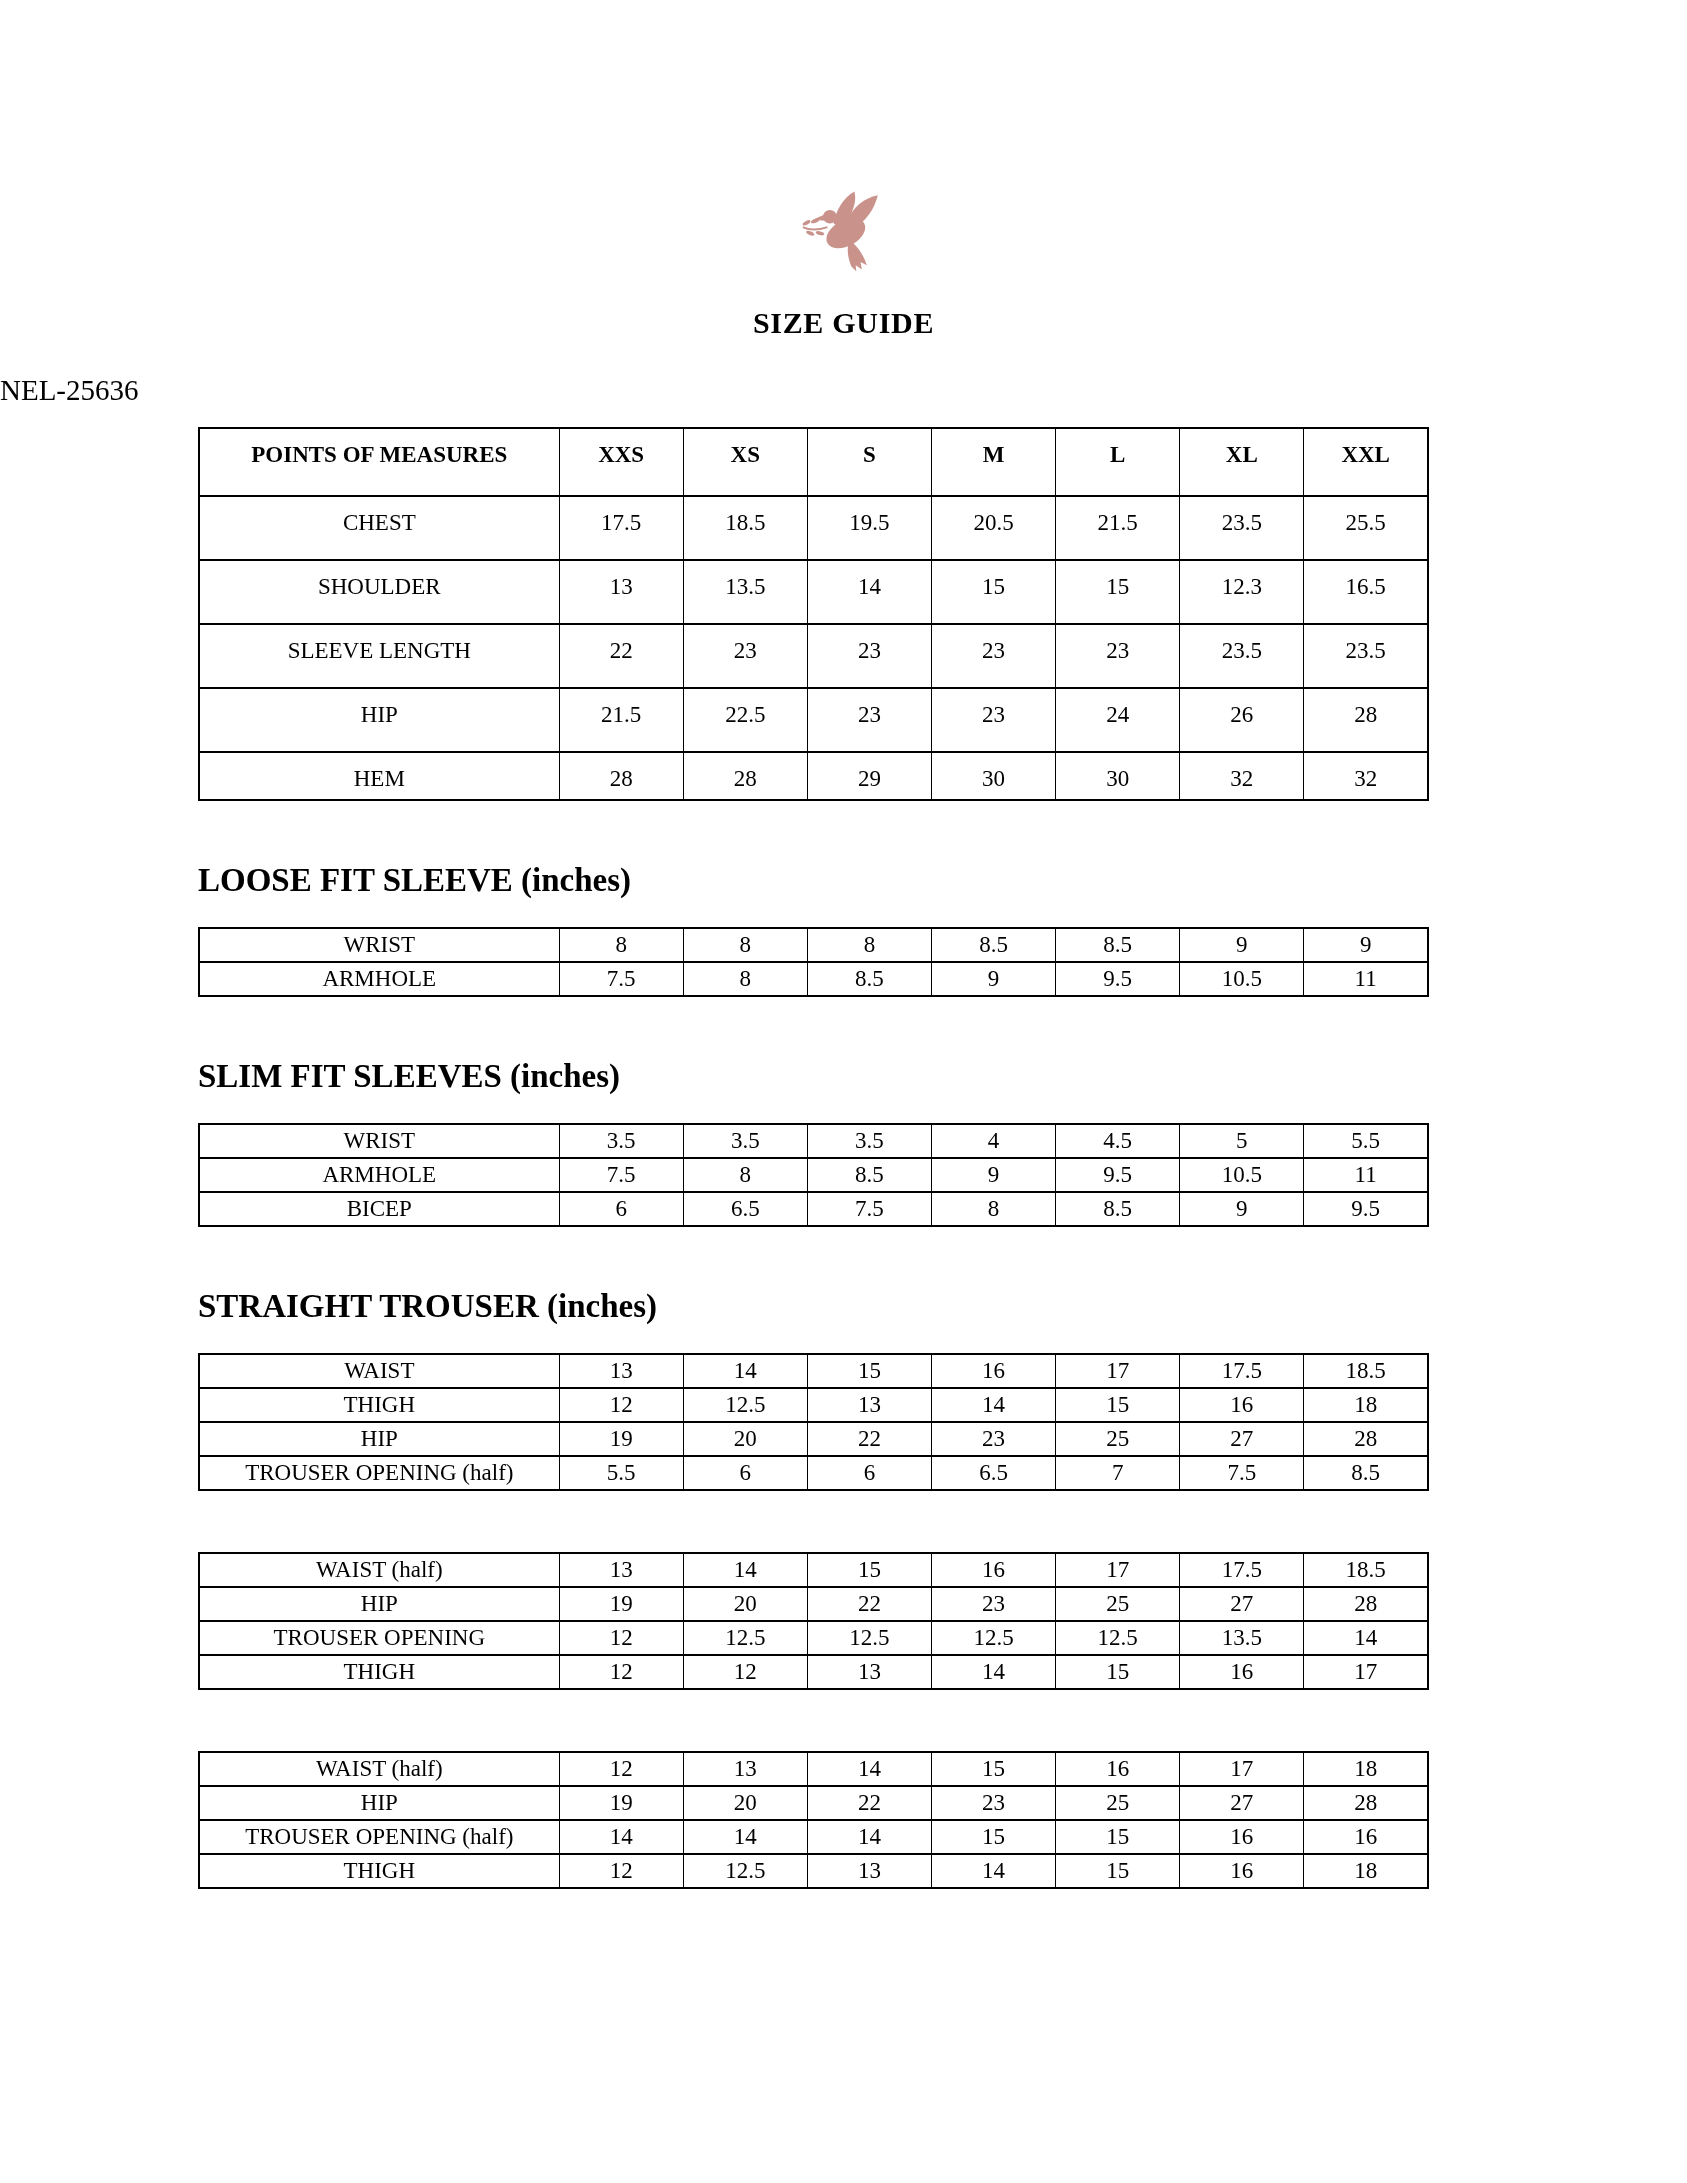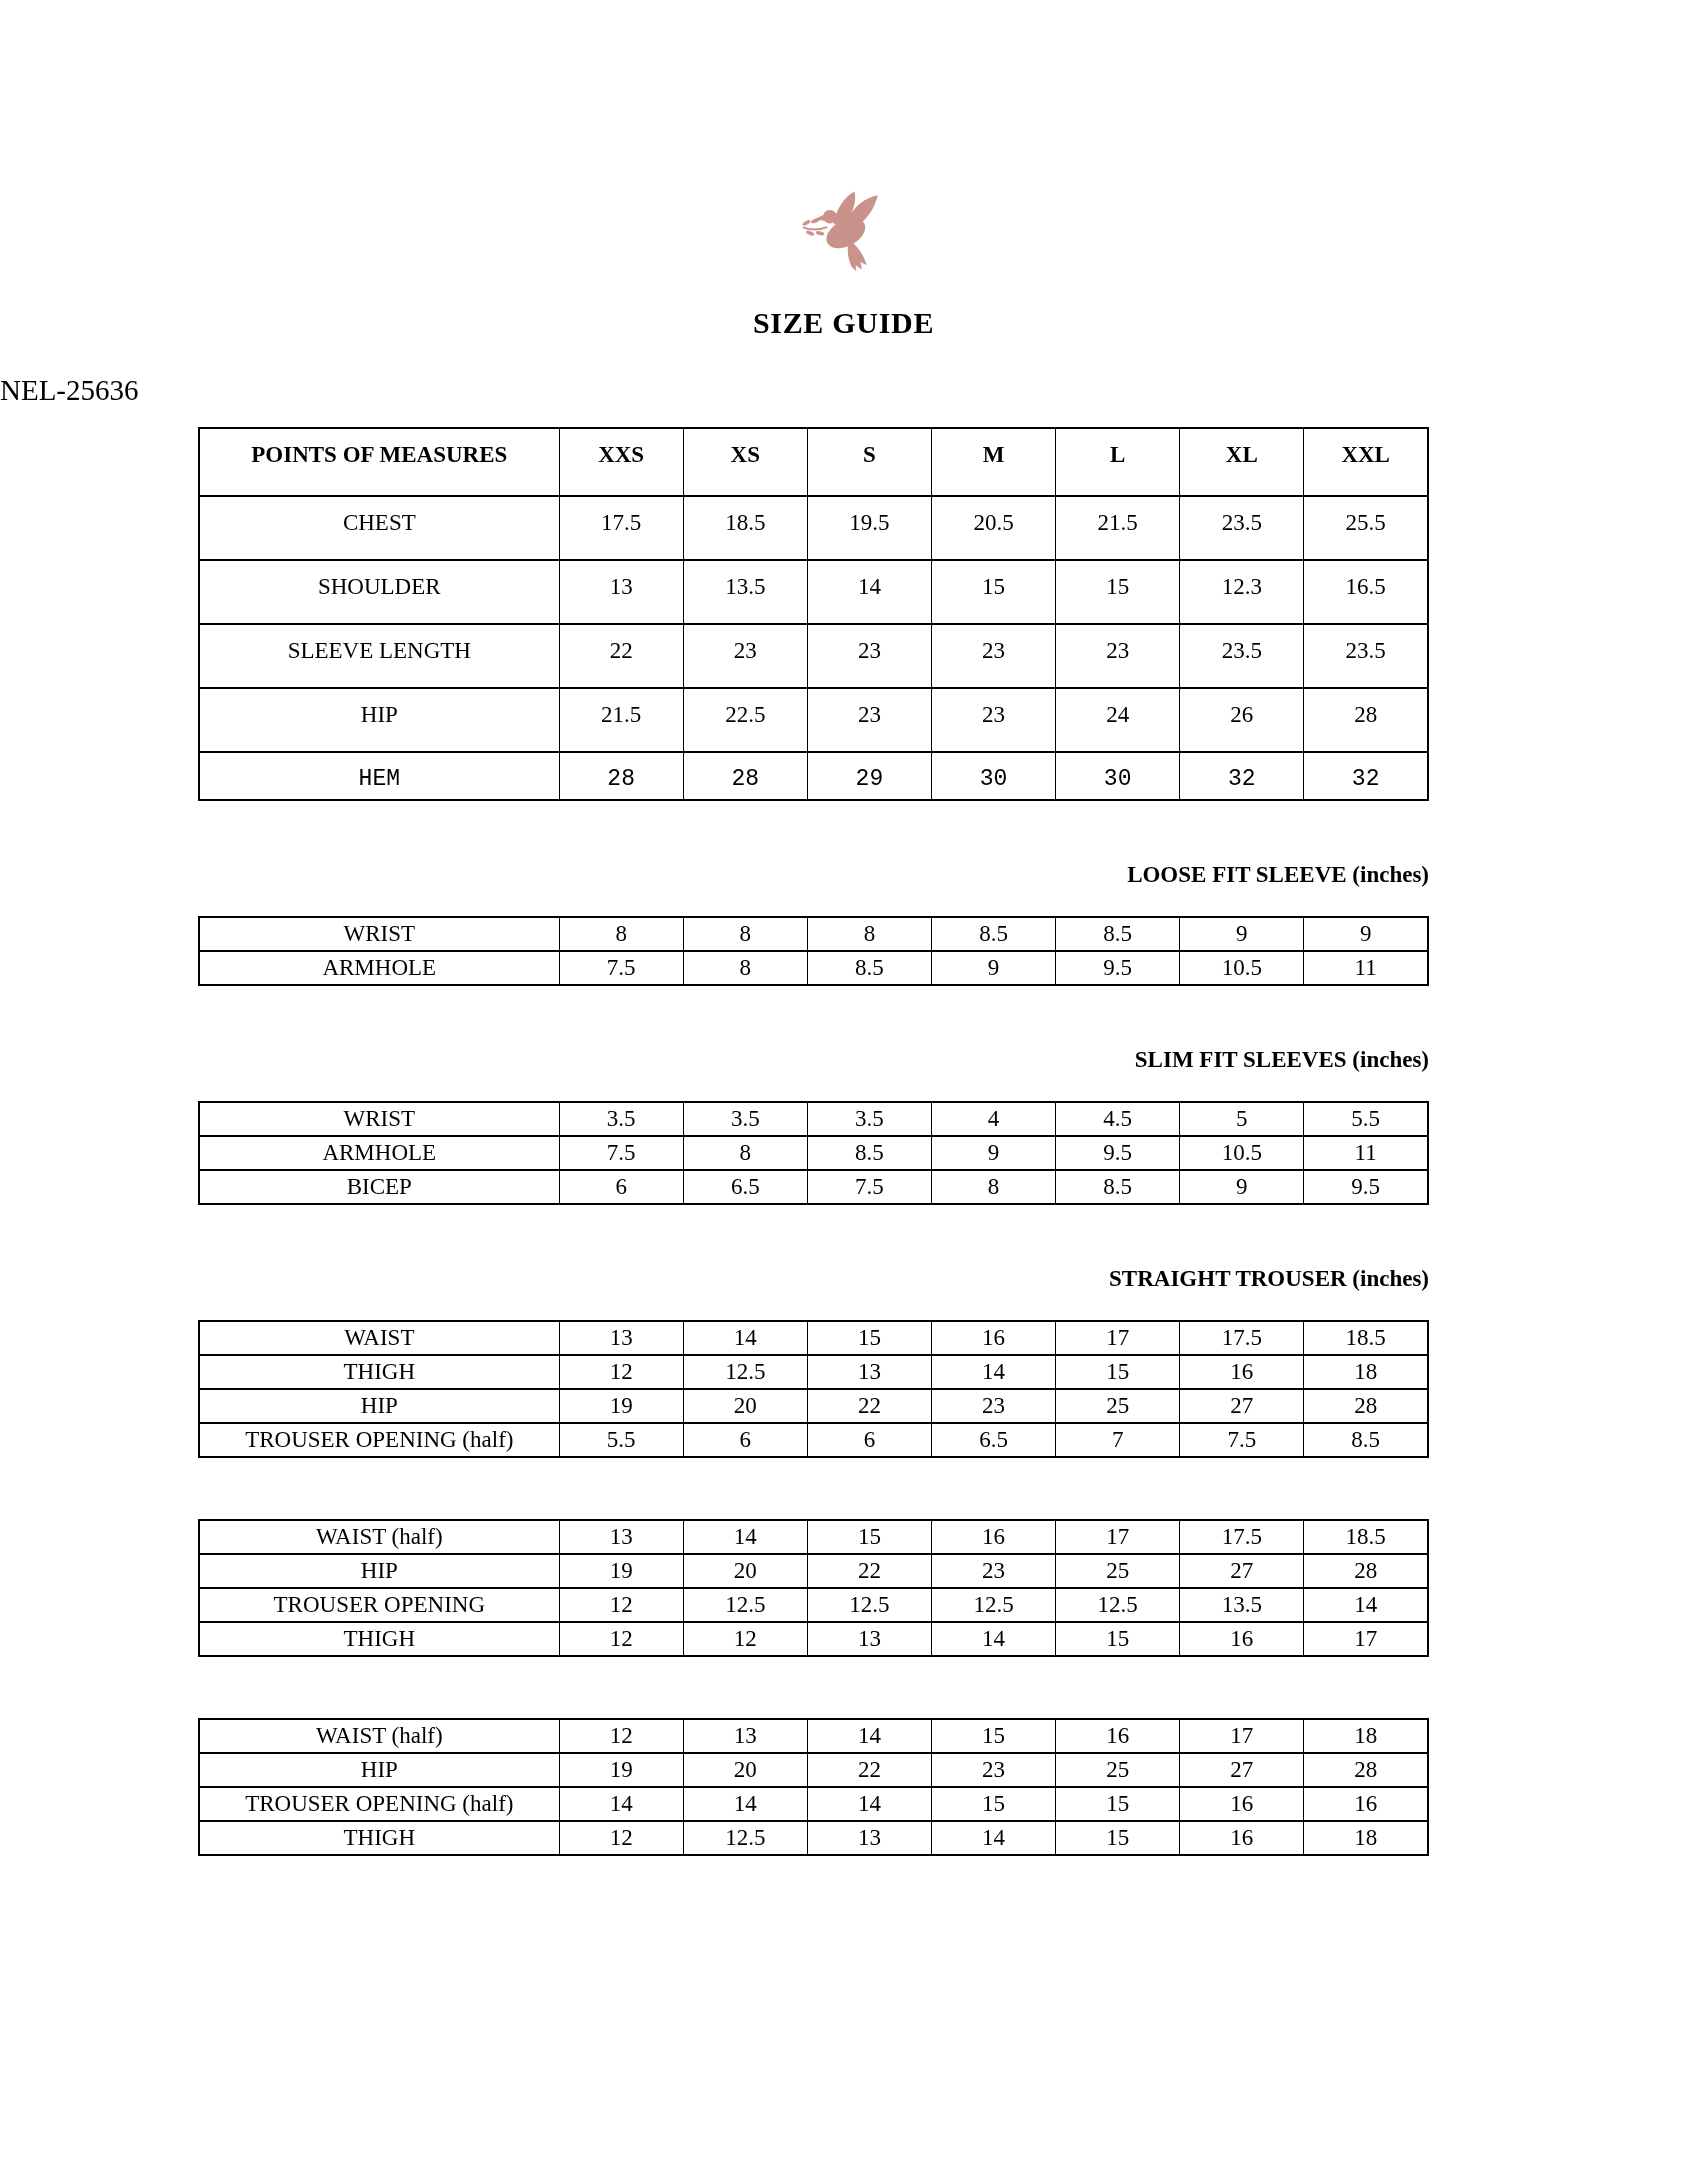--- a/index.html
+++ b/index.html
@@ -20,38 +20,38 @@
   }
   .style-code {
     margin-top:34px;
     text-align:left;
     font-size:29px; font-weight:normal;
   }
   .content { width:1231px; margin-left:198px; }
   .table-section { margin-top:61px; }
   .table-section.first { margin-top:20px; }
   .table-title {
-    text-align:right; font-weight:bold; font-size:23px;
+    text-align:left; font-weight:bold; font-size:33px;
     margin:0 0 28px 0;
     font-family:Liberation Serif, serif;
   }
   table { border-collapse:collapse; table-layout:fixed; width:100%; border:2.6px solid #000; }
   td {
     border:1.3px solid #000;
     border-top-width:2.6px; border-bottom-width:2.6px;
     text-align:center;
     font-size:23px;
     padding:0;
     overflow:hidden;
     white-space:nowrap;
   }
   td.bold { font-weight:bold; }
   .main-table td { height:49px; vertical-align:top; padding-top:13px; }
   .main-table .header-row td { height:53px; }
-  .main-table .short-row td { height:33px;font-family:Liberation Mono, monospace; }
+  .main-table .short-row td { height:33px; }
   .sub-table td { height:32px; vertical-align:middle; }
 </style>
 </head>
 <body>
 
 <div class="page">
 
   <div class="logo-wrap">
     <svg viewBox="0 0 170 140" width="106" height="86" aria-hidden="true">
       <g fill="#c9938c">

